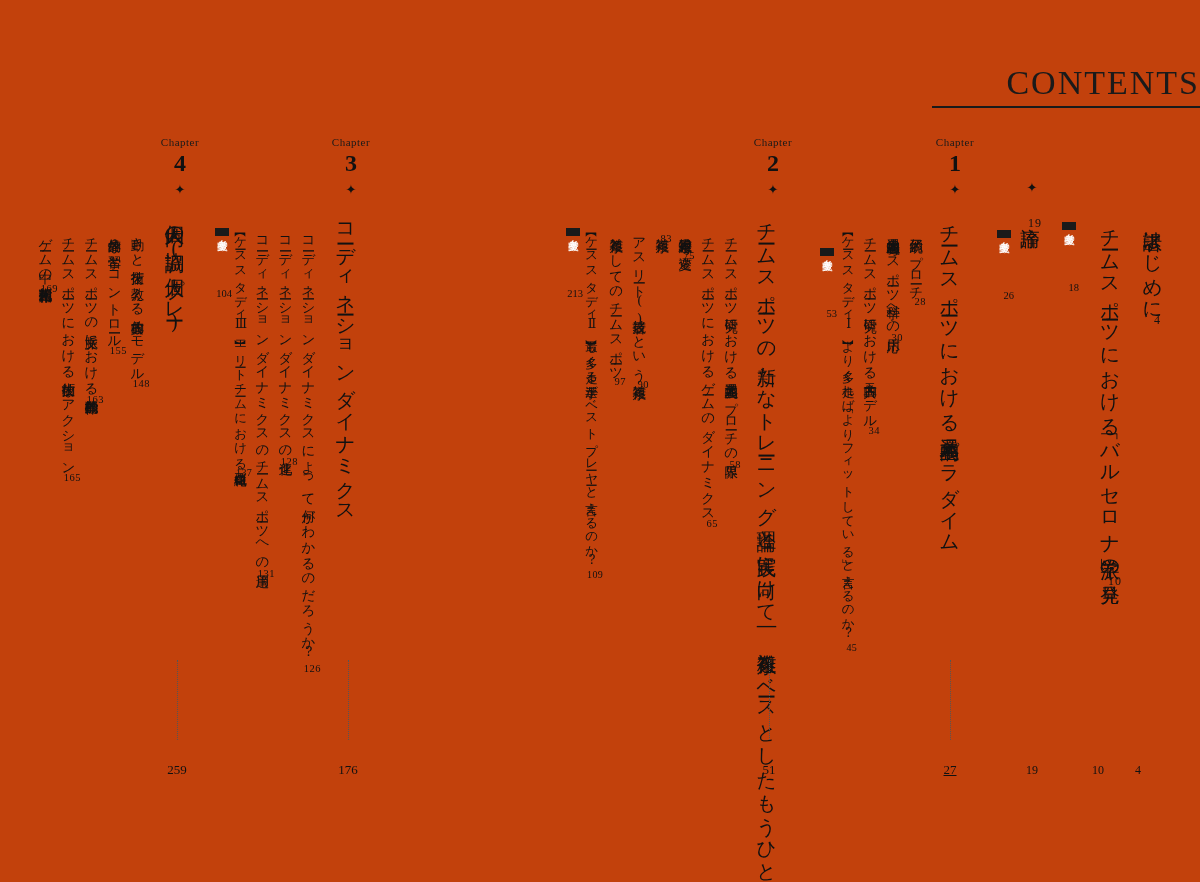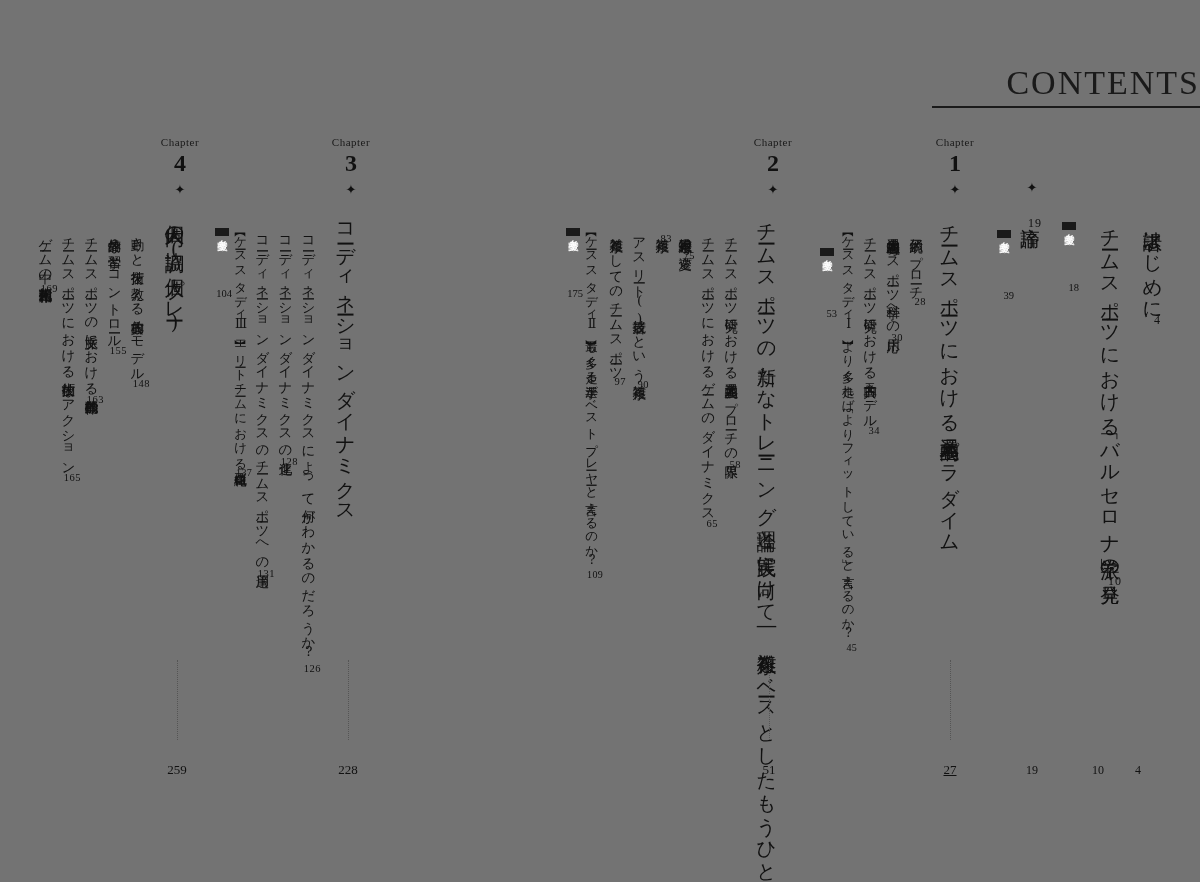--- a/index.html
+++ b/index.html
@@ -9,21 +9,21 @@
   }
   body {
     font-family: "Liberation Serif", "DejaVu Serif", serif;
     color: #111111;
   }
   #page {
     position: relative;
     width: 1200px;
     height: 882px;
     overflow: hidden;
-    background: #737373;
+    background: #c2410c;
   }
 
   
   .contents-heading {
     position: absolute;
     right: 0px;
     top: 64px;
     width: 260px;
     text-align: right;
     font-size: 34px;
@@ -145,21 +145,21 @@
     <span class="t">チームスポーツにおける「バルセロナ学派」の発見</span><span class="pg">10</span>
   </div>
   <div class="refbox" style="right:124px; top:222px;">参考文献</div>
   <div class="refpg" style="right:121px; top:282px;font-family:Liberation Serif, serif;">18</div>
 
   <div class="chap-diamond" style="left:1018px; top:180px; width:28px;">✦</div>
   <div class="entry lvl1" style="right:158px; top:212px;">
     <span class="t">序論</span><span class="pg">19</span>
   </div>
   <div class="refbox" style="right:189px; top:230px;">参考文献</div>
-  <div class="refpg" style="right:186px; top:290px;">39</div>
+  <div class="refpg" style="right:186px; top:290px;">26</div>
 
   <div class="chap-label" style="left:930px; top:136px; width:50px;">Chapter</div>
   <div class="chap-num" style="left:930px; top:150px; width:50px;">1</div>
   <div class="chap-diamond" style="left:930px; top:182px; width:50px;">✦</div>
   <div class="entry lvl1" style="right:241px; top:212px;">チームスポーツにおける還元主義的パラダイム</div>
 
   <div class="entry lvl2" style="right:274px; top:228px;">
     <span class="t">伝統的アプローチ</span><span class="pg">28</span>
   </div>
   <div class="entry lvl2" style="right:297px; top:228px;">
@@ -197,21 +197,21 @@
   <div class="entry lvl2" style="right:551px; top:228px;">
     <span class="t">アスリート(競技者)という複雑系</span><span class="pg">90</span>
   </div>
   <div class="entry lvl2" style="right:574px; top:228px;">
     <span class="t">複雑系としてのチームスポーツ</span><span class="pg">97</span>
   </div>
   <div class="entry lvl3" style="right:597px; top:228px;">
     <span class="t">【ケーススタディⅡ】最も多く走る選手がベストプレーヤーと言えるのか?</span><span class="pg">109</span>
   </div>
   <div class="refbox" style="right:620px; top:228px;">参考文献</div>
-  <div class="refpg" style="right:617px; top:288px;">175</div>
+  <div class="refpg" style="right:617px; top:288px;">213</div>
 
   <div class="leader" style="left:769px; top:660px;"></div>
   <div class="botpage" style="left:744px; top:762px; width:50px;">51</div>
 
   <div class="chap-label" style="left:326px; top:136px; width:50px;">Chapter</div>
   <div class="chap-num" style="left:326px; top:150px; width:50px;">3</div>
   <div class="chap-diamond" style="left:326px; top:182px; width:50px;">✦</div>
   <div class="entry lvl1" style="right:845px; top:210px;">コーディネーションダイナミクス</div>
 
   <div class="entry lvl2" style="right:879px; top:228px;">
@@ -223,21 +223,21 @@
   <div class="entry lvl2" style="right:925px; top:228px;">
     <span class="t">コーディネーションダイナミクスのチームスポーツへの適用</span><span class="pg">131</span>
   </div>
   <div class="entry lvl3" style="right:948px; top:228px;">
     <span class="t">【ケーススタディⅢ】エリートチームにおける自己組織化</span><span class="pg">137</span>
   </div>
   <div class="refbox" style="right:971px; top:228px;">参考文献</div>
   <div class="refpg" style="right:968px; top:288px;">104</div>
 
   <div class="leader" style="left:348px; top:660px;"></div>
-  <div class="botpage" style="left:323px; top:762px; width:50px;">228</div>
+  <div class="botpage" style="left:323px; top:762px; width:50px;">176</div>
 
   <div class="chap-label" style="left:155px; top:136px; width:50px;">Chapter</div>
   <div class="chap-num" style="left:155px; top:150px; width:50px;">4</div>
   <div class="chap-diamond" style="left:155px; top:182px; width:50px;">✦</div>
   <div class="entry lvl1" style="right:1016px; top:210px;">個人内の協調(個人プレー)</div>
 
   <div class="entry lvl2" style="right:1050px; top:228px;">
     <span class="t">動きと技術を教える古典的なモデル</span><span class="pg">148</span>
   </div>
   <div class="entry lvl2" style="right:1073px; top:228px;">

